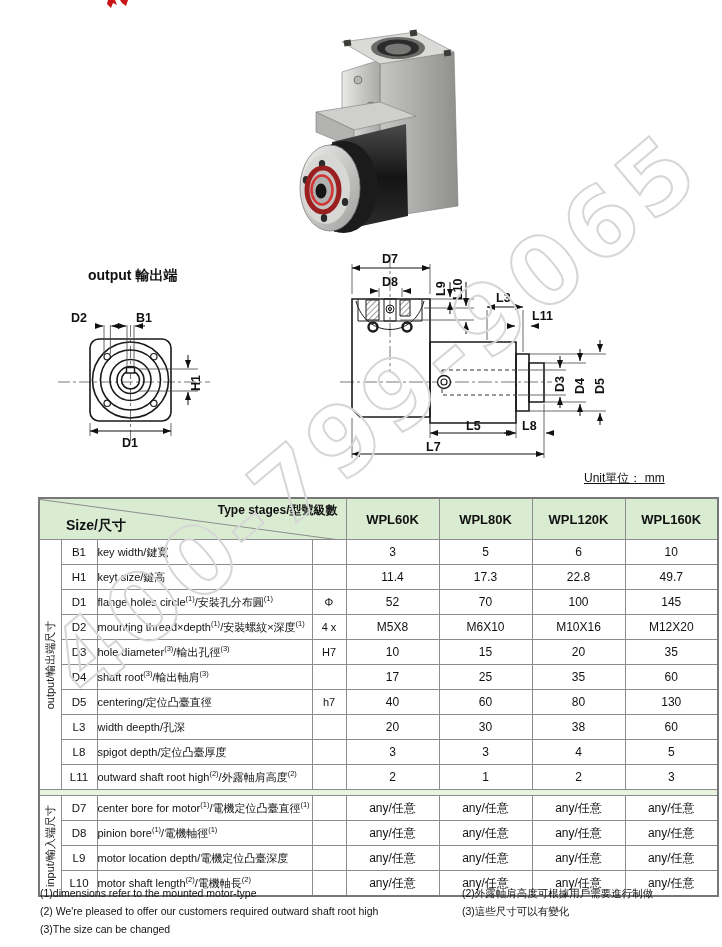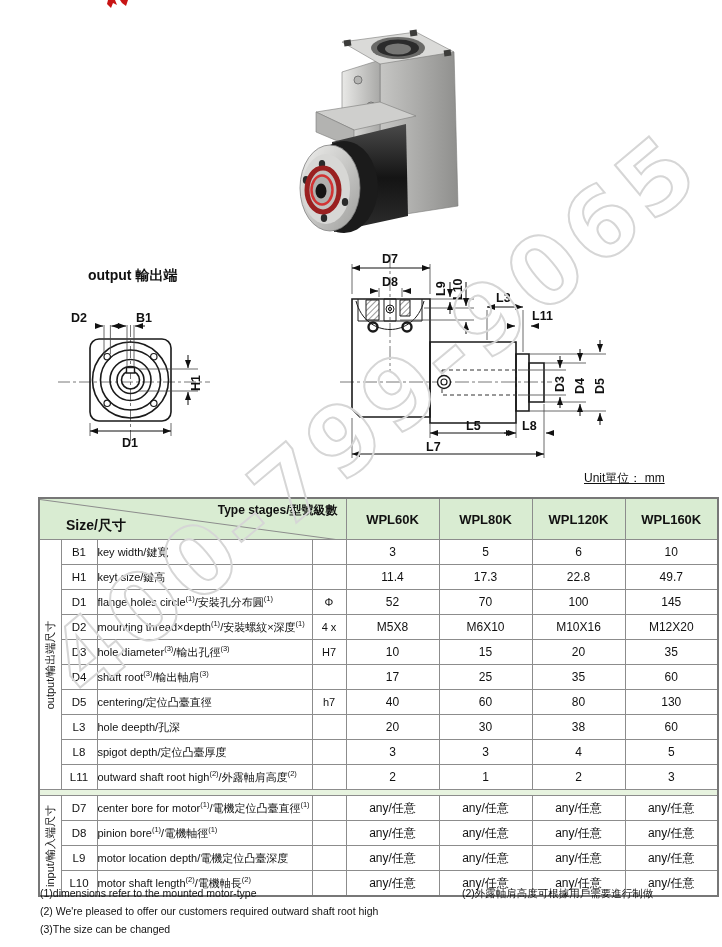--- a/index.html
+++ b/index.html
@@ -348,21 +348,21 @@
             <td class="code">D5</td>
             <td class="desc">centering/定位凸臺直徑</td>
             <td class="sym">h7</td>
             <td class="val">40</td>
             <td class="val">60</td>
             <td class="val">80</td>
             <td class="val">130</td>
           </tr>
           <tr>
             <td class="code">L3</td>
-            <td class="desc">hole deepth/孔深</td>
+            <td class="desc">width deepth/孔深</td>
             <td class="sym"></td>
             <td class="val">20</td>
             <td class="val">30</td>
             <td class="val">38</td>
             <td class="val">60</td>
           </tr>
           <tr>
             <td class="code">L8</td>
             <td class="desc">spigot depth/定位凸臺厚度</td>
             <td class="sym"></td>
@@ -426,19 +426,20 @@
     </table>
   </div>
 
   <div class="abs fnotes" style="left:40px;top:884px">
     <div>(1)dimensions refer to the mounted motor-type</div>
     <div>(2) We're pleased to offer our customers required outward shaft root high</div>
     <div>(3)The size can be changed</div>
   </div>
   <div class="abs fnotes" style="left:462px;top:884px">
     <div>(2)外露軸肩高度可根據用戶需要進行制做</div>
+    <div>(3)這些尺寸可以有變化</div>
   </div>
 
   <svg class="watermark" width="722" height="947">
     <text x="85" y="700" transform="rotate(-40 85 700)" fill="none" stroke="#d6d6d6" stroke-width="2">400-799-9065</text>
   </svg>
 
 </div>
 
 </body></html>

